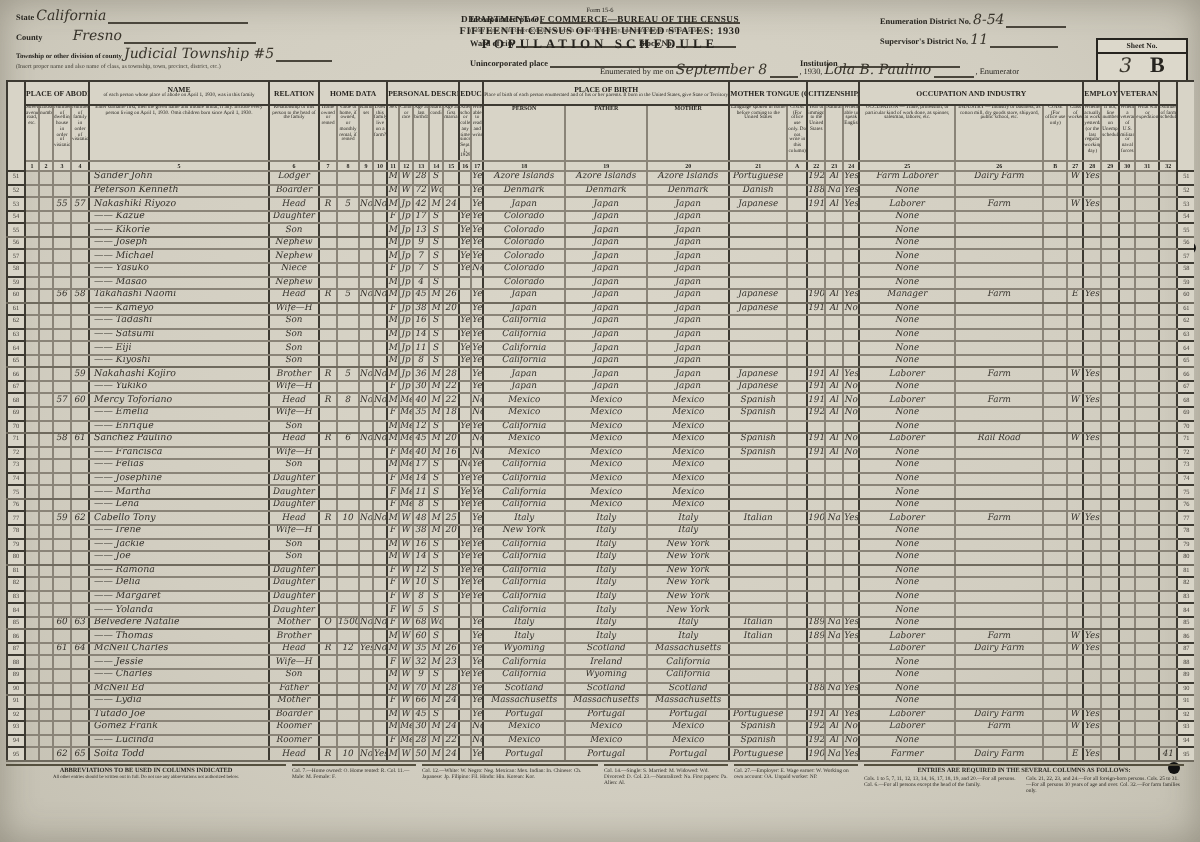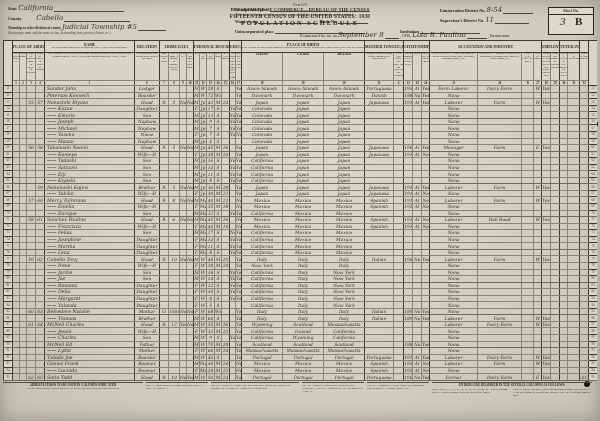--- a/index.html
+++ b/index.html
@@ -15,21 +15,21 @@
   .lab{font-size:4.2px;font-weight:bold;}
   .tiny{font-size:3px;color:#3c3930;}
   .rule{display:inline-block;border-bottom:0.7px solid #4a463c;height:6px;vertical-align:bottom;}
   .hw{font-family:"DejaVu Serif",serif;font-style:italic;color:#37332a;}
   .hw-lg{font-size:7px;}
   .title{position:absolute;top:2px;left:170px;width:260px;text-align:center;line-height:1.25;}
   .title .t1{font-size:3.2px;}
   .title .t2{font-size:4.6px;font-weight:bold;letter-spacing:.2px;}
   .title .t3{font-size:5.2px;font-weight:bold;letter-spacing:.3px;}
   .title .t4{font-size:6.5px;font-weight:bold;letter-spacing:2px;}
-  .sheetbox{position:absolute;top:7px;left:548px;width:44px;height:26px;border:1px solid #26241f;background:#dcd8cb;text-align:center;}
+  .sheetbox{position:absolute;top:19px;left:548px;width:44px;height:26px;border:1px solid #26241f;background:#dcd8cb;text-align:center;}
   .sheetbox .sl{font-size:3.8px;font-weight:bold;border-bottom:.6px solid #26241f;display:block;padding:1px 0;}
   .sheetbox .sv{font-size:10px;}
   .sheetbox .sb{font-family:"Liberation Serif",serif;font-size:11px;font-weight:bold;margin-left:8px;}
 
   
   .tblwrap{position:absolute;top:40px;left:3px;width:594px;height:341px;overflow:hidden;}
   table{border-collapse:collapse;table-layout:fixed;width:594px;}
   th,td{border:0.6px solid #8a8478;padding:0;overflow:hidden;white-space:nowrap;}
   thead th{background:#d8d4c7;color:#26241f;font-family:"Liberation Serif",serif;}
   .grp{font-size:3.8px;font-weight:bold;height:11px;border:0.9px solid #3d3a32;}
@@ -62,21 +62,21 @@
   <div class="punch" style="left:584px;top:381px;"></div>
 
   <div class="hdr">
     <div class="fld" style="top:4px;left:8px;">
       <span class="lab">State</span>
       <span class="hw hw-lg">California</span>
       <span class="rule" style="width:70px;"></span>
     </div>
     <div class="fld" style="top:14px;left:8px;">
       <span class="lab">County</span>
-      <span class="hw hw-lg" style="margin-left:14px;">Cabello</span>
+      <span class="hw hw-lg" style="margin-left:14px;">Fresno</span>
       <span class="rule" style="width:66px;"></span>
     </div>
     <div class="fld" style="top:24px;left:8px;width:180px;white-space:normal;line-height:1;">
       <span class="lab" style="font-size:3.4px;">Township or other division of county</span>
       <span class="hw hw-lg">Judicial Township #5</span>
       <span class="rule" style="width:28px;"></span><br>
       <span class="tiny">(Insert proper name and also name of class, as township, town, precinct, district, etc.)</span>
     </div>
     <div class="fld" style="top:5px;left:235px;">
       <span class="lab">Incorporated place</span>

